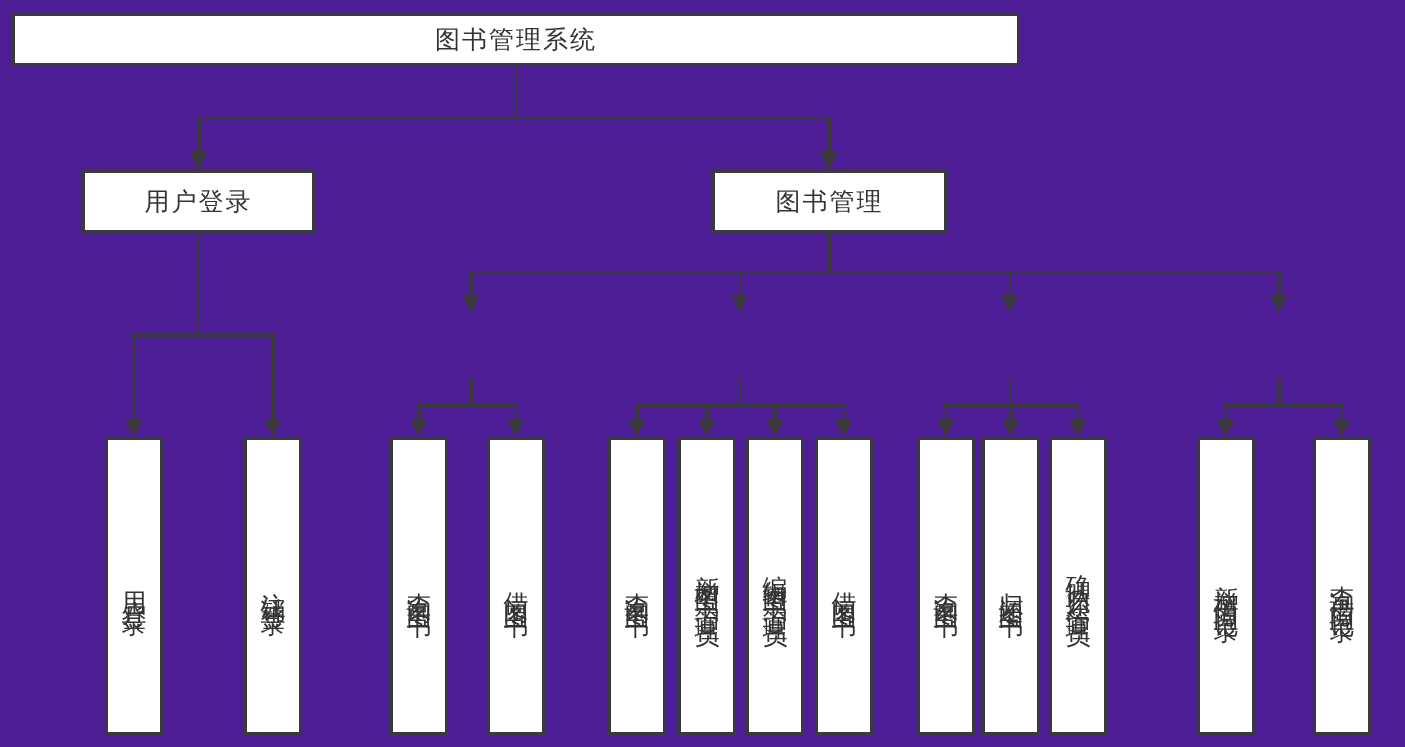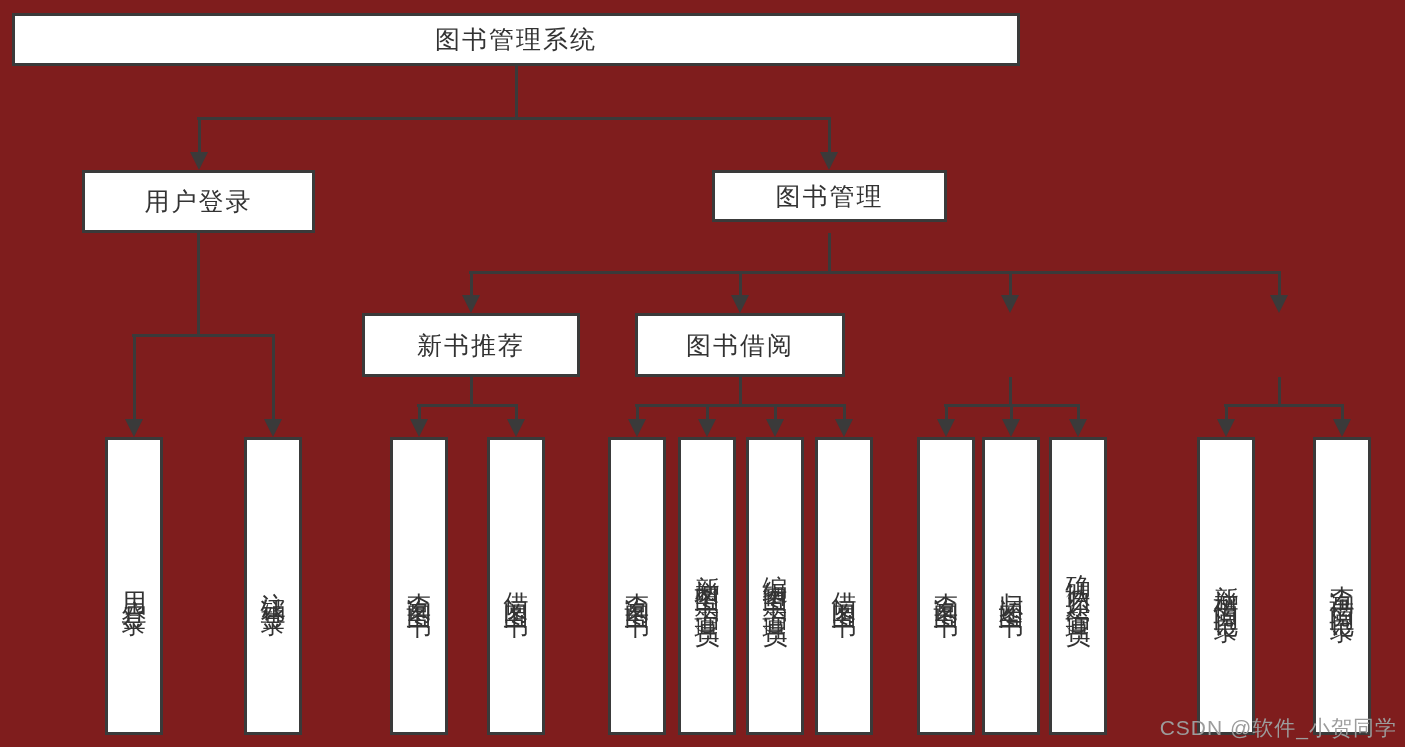--- a/index.html
+++ b/index.html
@@ -4,21 +4,21 @@
 <style>
   html, body {
     margin: 0;
     padding: 0;
     background: #ffffff;
   }
   .canvas {
     position: relative;
     width: 1405px;
     height: 747px;
-    background: #7f1d1d;
+    background: #4c1d95;
     font-family: "Liberation Sans", "DejaVu Sans", sans-serif;
     overflow: hidden;
   }
   .box {
     position: absolute;
     box-sizing: border-box;
     border: 3px solid #3a3a3a;
     background: #ffffff;
     display: flex;
     align-items: center;
@@ -66,30 +66,24 @@
 
 <div class="canvas">
 
   <div class="box hbox" style="left:12px; top:13px; width:1008px; height:53px;">
     <span>图书管理系统</span>
   </div>
 
   <div class="box hbox" style="left:82px; top:170px; width:233px; height:63px;">
     <span>用户登录</span>
   </div>
-  <div class="box hbox" style="left:712px; top:170px; width:235px; height:52px;">
+  <div class="box hbox" style="left:712px; top:170px; width:235px; height:63px;">
     <span>图书管理</span>
   </div>
 
-  <div class="box hbox" style="left:362px; top:313px; width:218px; height:64px;">
-    <span>新书推荐</span>
-  </div>
-  <div class="box hbox" style="left:635px; top:313px; width:210px; height:64px;">
-    <span>图书借阅</span>
-  </div>
 
   <div class="box vbox" style="left:105px; top:437px; width:58px; height:298px;">
     <span>用户登录</span>
   </div>
   <div class="box vbox" style="left:244px; top:437px; width:58px; height:298px;">
     <span>注销登录</span>
   </div>
   <div class="box vbox" style="left:390px; top:437px; width:58px; height:298px;">
     <span>查询图书</span>
   </div>
@@ -178,15 +172,14 @@
   <div class="vline" style="left:1077px; top:405px; height:16px;"></div>
   <div class="arrowhead" style="left:1069px; top:419px;"></div>
 
   <div class="vline" style="left:1278px; top:377px; height:28px;"></div>
   <div class="hline" style="left:1224px; top:404px; width:120px;"></div>
   <div class="vline" style="left:1225px; top:405px; height:16px;"></div>
   <div class="arrowhead" style="left:1217px; top:419px;"></div>
   <div class="vline" style="left:1341px; top:405px; height:16px;"></div>
   <div class="arrowhead" style="left:1333px; top:419px;"></div>
 
-  <div class="watermark">CSDN @软件_小贺同学</div>
 
 </div>
 
 </body></html>

